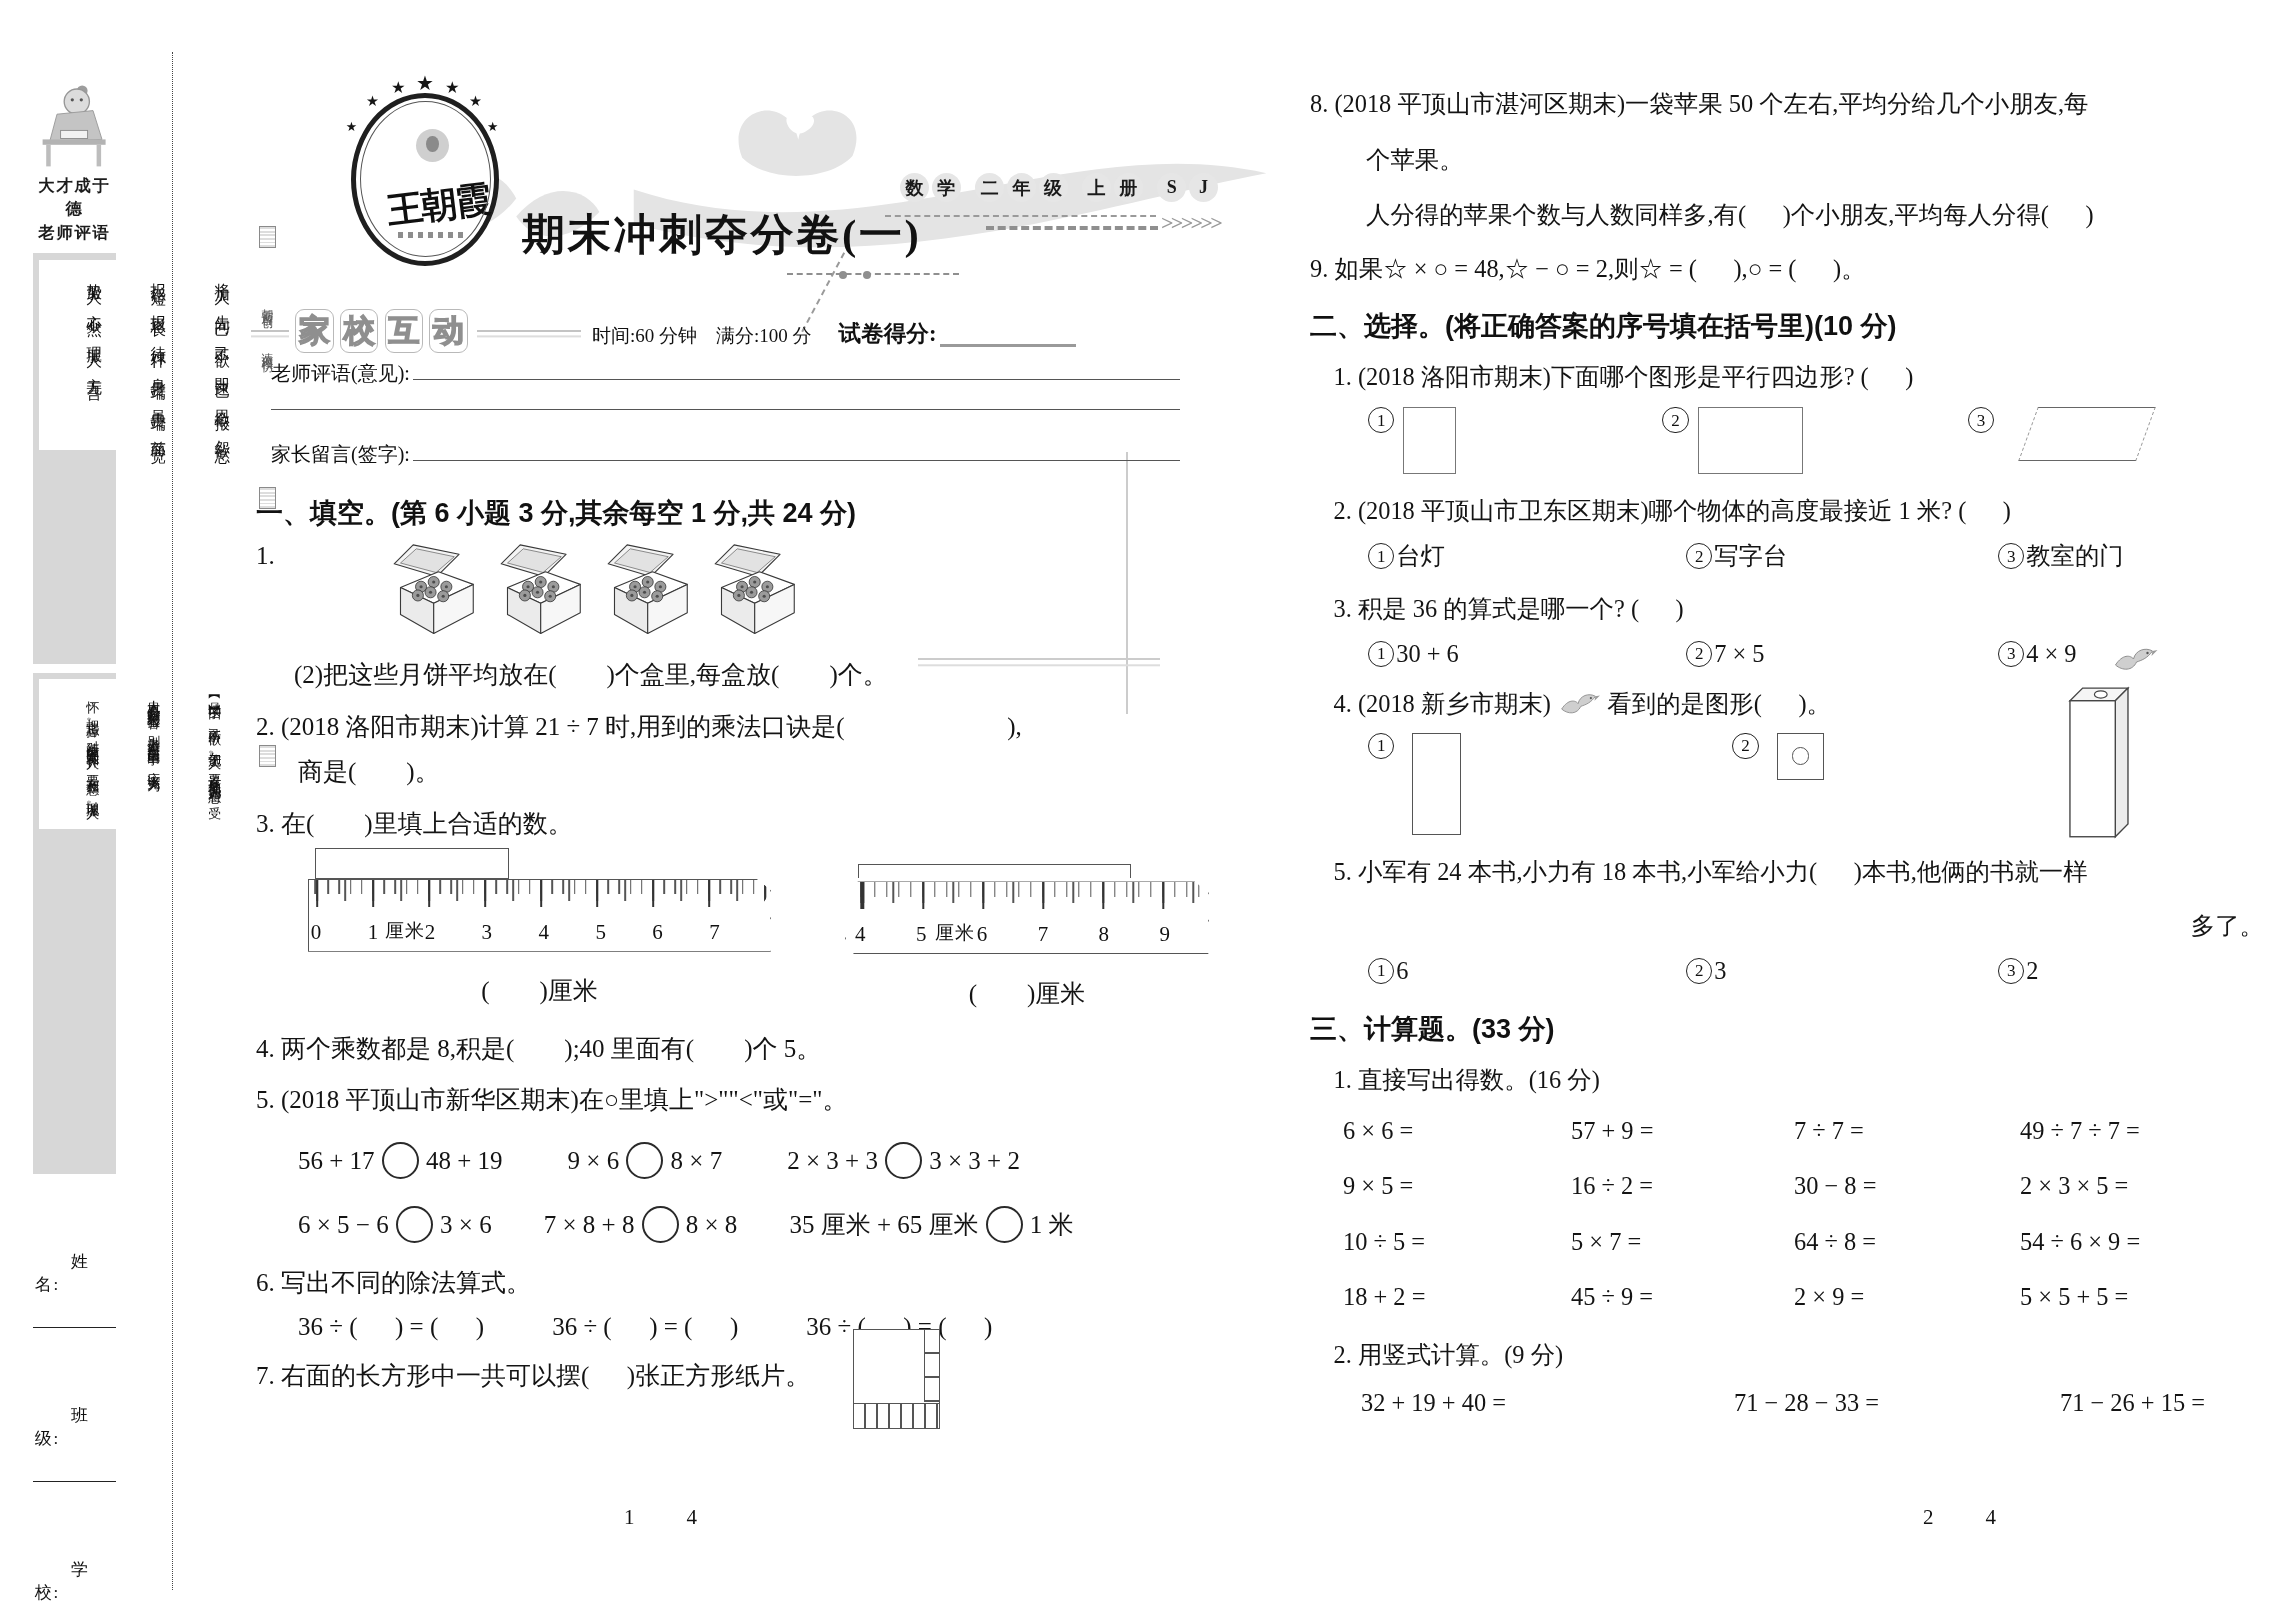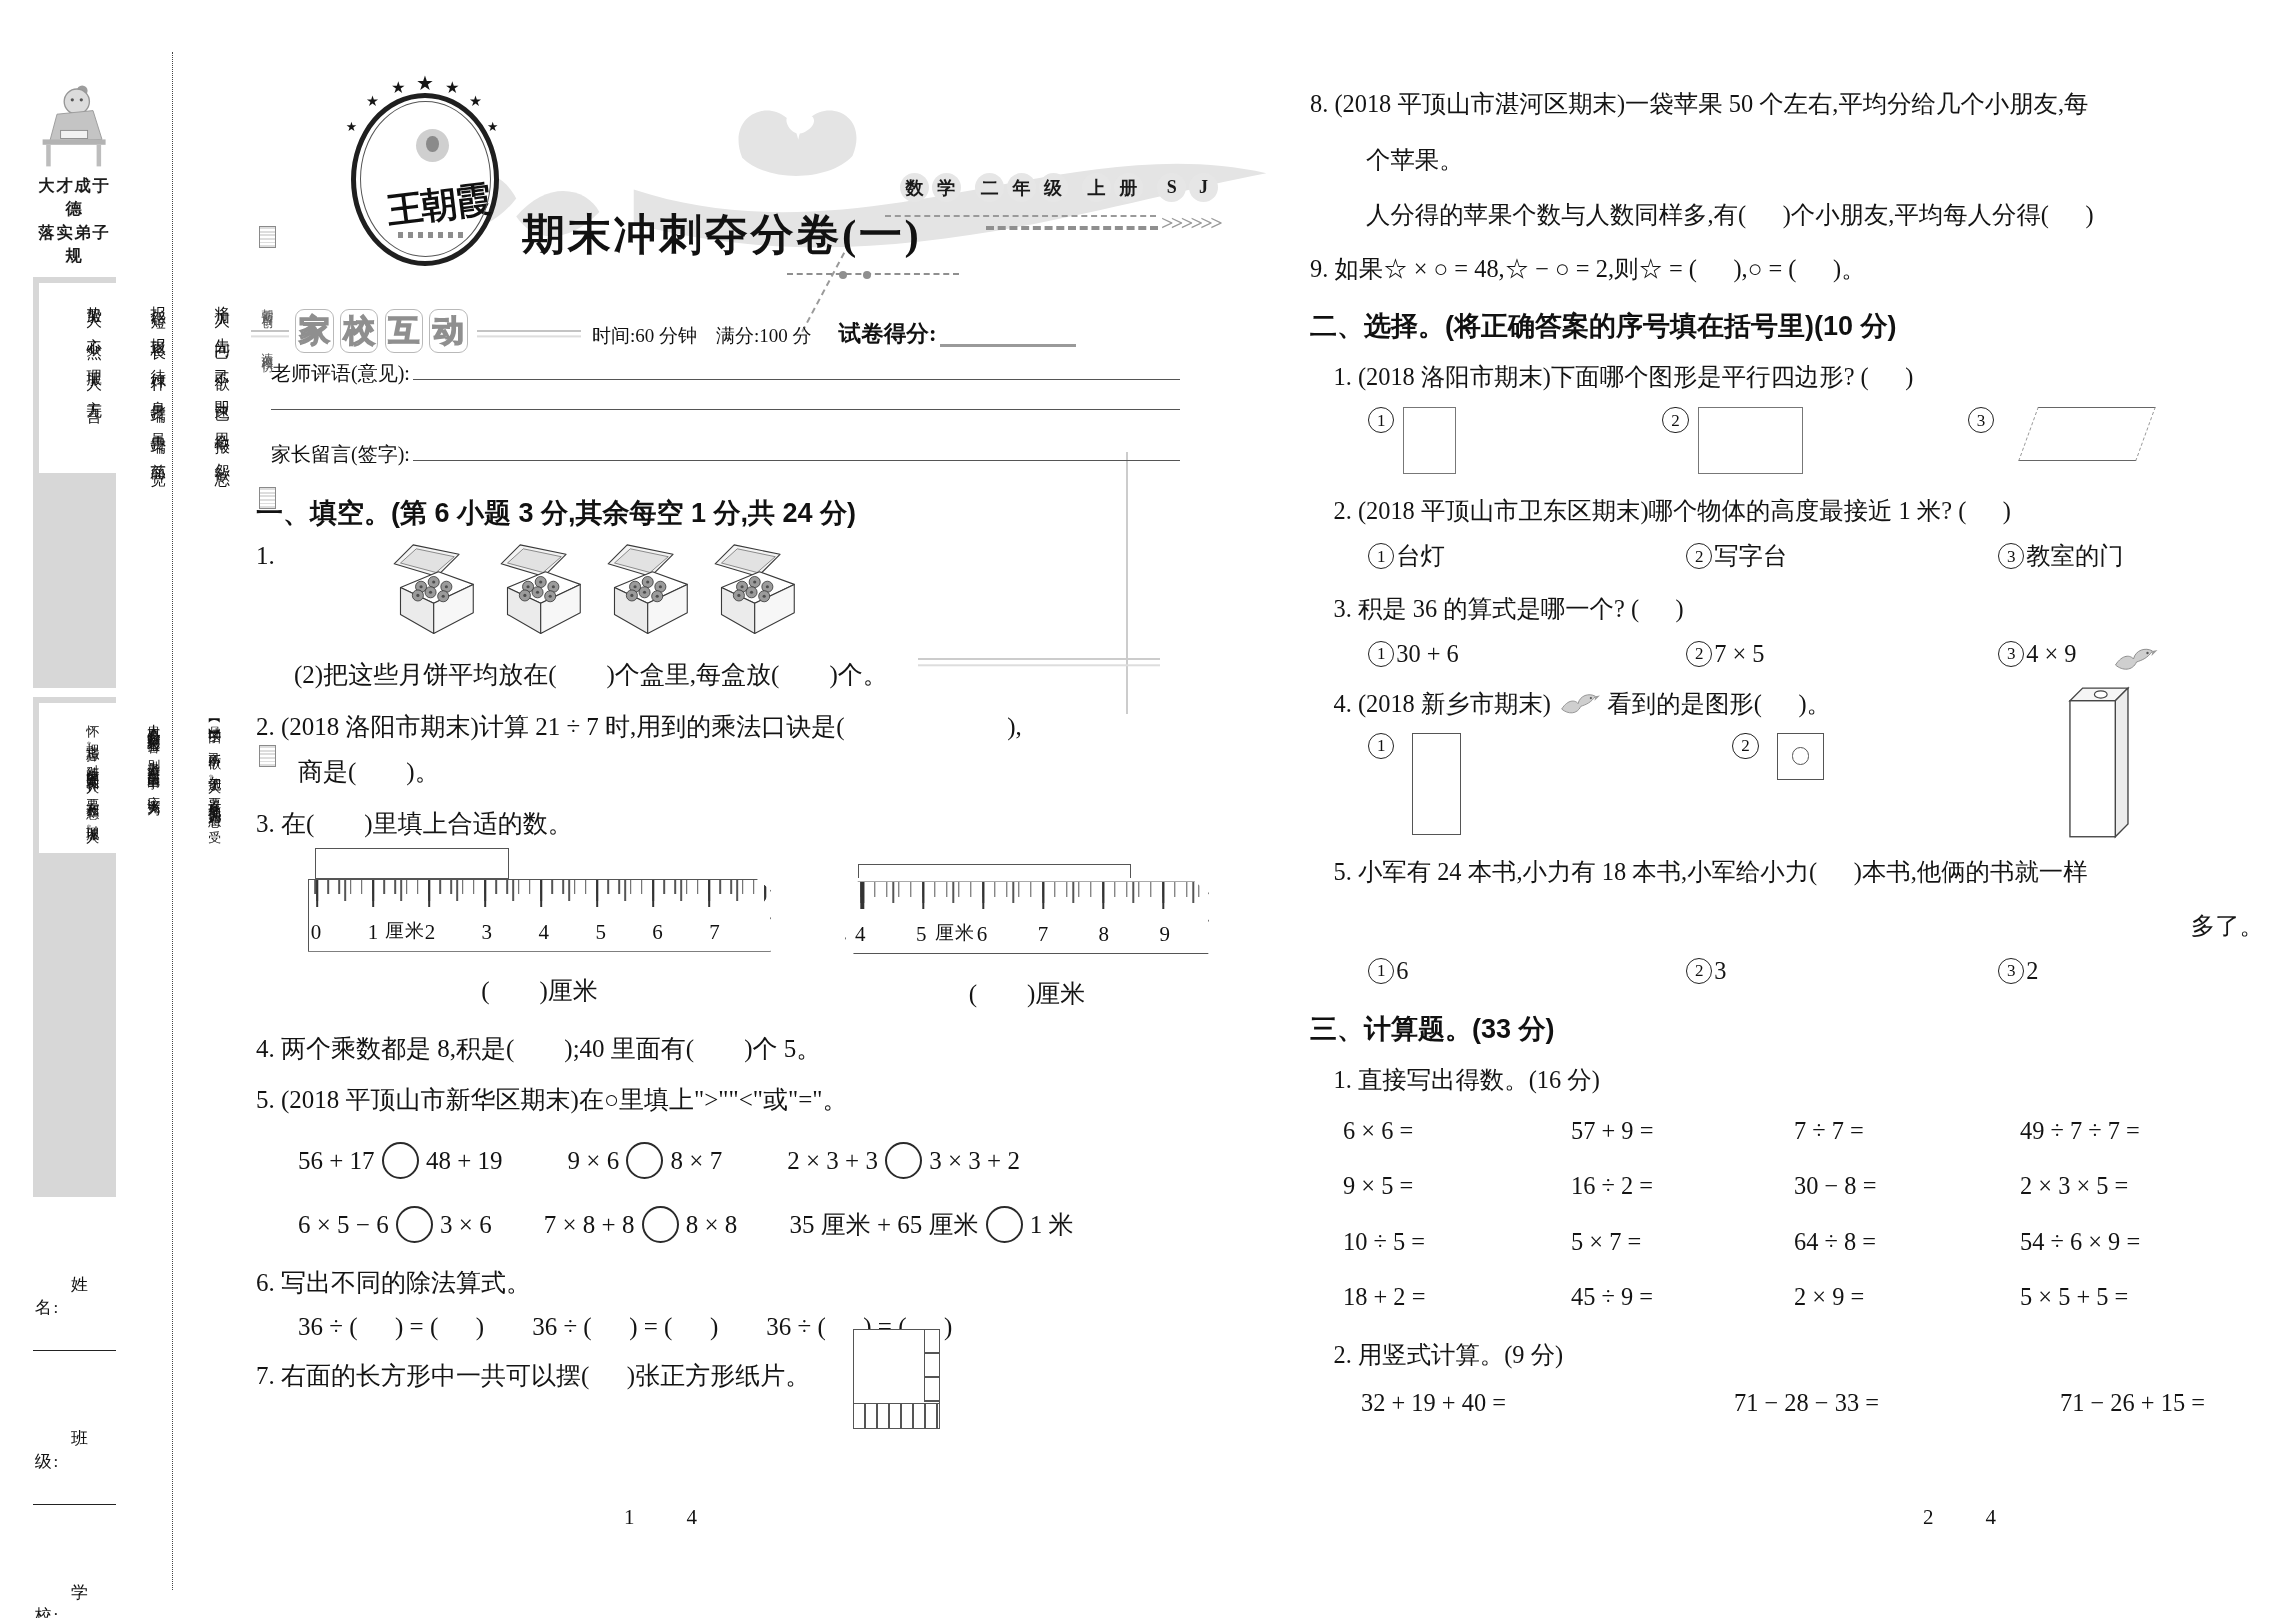--- a/index.html
+++ b/index.html
@@ -101,21 +101,21 @@
   .runit{position:absolute;bottom:7.2px;font-size:19px;letter-spacing:0.9px;}
   .runitA{left:76px;}
   .runitB{left:89px;}
   .rcap{margin-top:23.5px;text-align:center;}
 
   .cmprow{display:flex;margin:27px 0 0 42px;}
   .cmprow.r1>.cmp{margin-right:65px;}
   .cmprow.r2>.cmp{margin-right:52px;align-items:center;}
   .cmp{display:flex;align-items:center;}
   .ring{width:33px;height:33px;border:2px solid #2a2a2a;border-radius:50%;flex:none;margin:0 7.2px;}
-  .eqrow{display:flex;gap:48px;margin:12.7px 0 0 42px;}
+  .eqrow{display:flex;gap:68px;margin:12.7px 0 0 42px;}
   .q7row{display:flex;margin-top:18px;align-items:flex-start;}
   .gridfig{position:relative;width:85px;height:98px;border:1.8px solid #555;flex:none;margin-left:43px;margin-top:-31px;background:#fff;}
   .gf-right{position:absolute;top:0;right:0;width:14.5px;height:72px;border-left:1.8px solid #555;
             background:repeating-linear-gradient(180deg,transparent 0 22.3px,#555 22.3px 24px);}
   .gf-bottom{position:absolute;left:0;right:0;bottom:0;height:23.5px;border-top:1.8px solid #555;
              background:repeating-linear-gradient(90deg,transparent 0 10.3px,#555 10.3px 12px);}
 
   
   .right-page{position:absolute;left:1310px;top:89px;width:954px;}
   .rq{font-size:24.4px;line-height:1.25;white-space:pre-wrap;color:#141414;}
@@ -191,21 +191,21 @@
       <circle cx="44" cy="24" r="14" fill="#dcdcdc" stroke="#979797" stroke-width="1.5"></circle>
       <circle cx="39" cy="22" r="1.8" fill="#555"></circle>
         <circle cx="49" cy="22" r="1.8" fill="#555"></circle>
       <polygon points="22,38 62,34 72,66 14,68" fill="#c4c4c4" stroke="#979797"></polygon>
       <rect x="26" y="56" width="30" height="9" fill="#f2f2f2" stroke="#8a8a8a"></rect>
       <rect x="6" y="66" width="70" height="6" fill="#b3b3b3"></rect>
       <rect x="10" y="72" width="5" height="24" fill="#bdbdbd"></rect>
       <rect x="66" y="72" width="5" height="24" fill="#bdbdbd"></rect>
     </svg>
     <div class="motto">大才成于德</div>
-    <div class="motto">落实弟子规</div>
+    <div class="motto">老师评语</div>
 
     <div class="sb-box sb-q">
       <div class="sb-inner vtext">
         <div>将加人 先问己 己不欲 即速已 恩欲报 怨欲忘</div>
         <div>报怨短 报恩长 待婢仆 身贵端 虽贵端 慈而宽</div>
         <div>势服人 心不然 理服人 方无言</div>
       </div>
     </div>
 
     <div class="sb-box sb-p">

